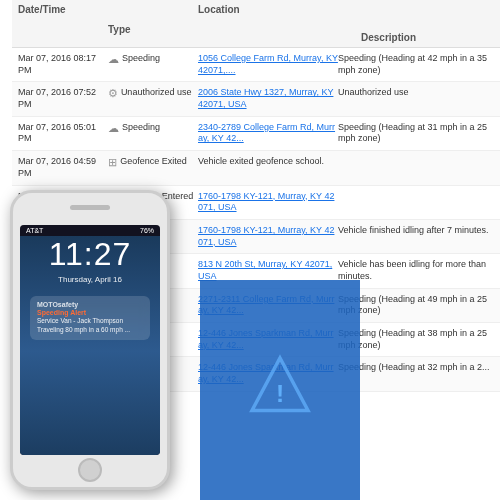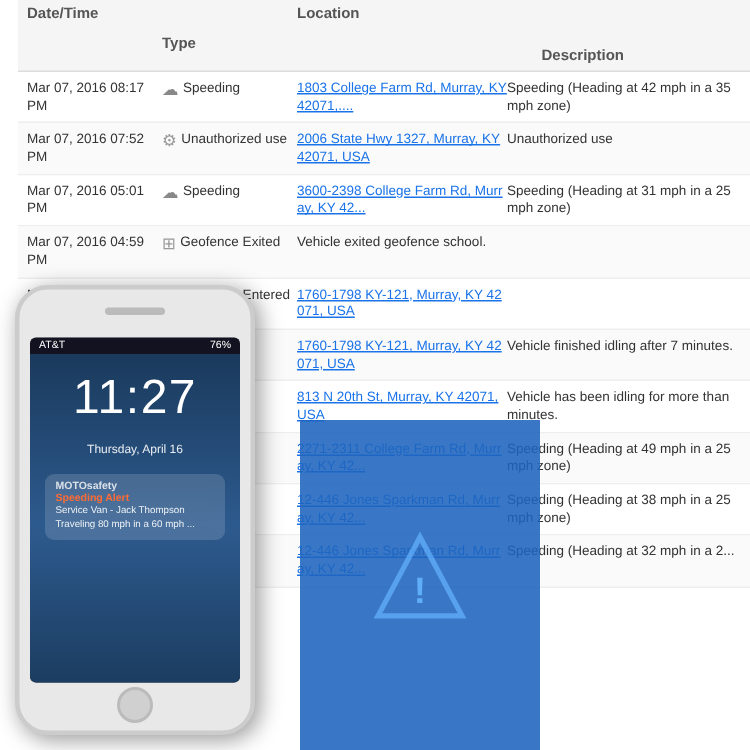--- a/index.html
+++ b/index.html
@@ -152,34 +152,33 @@
       font-size: 7px;
       color: #fff;
     }
 
     .phone-lock-screen {
       background: linear-gradient(180deg, #1a3a5c 0%, #2d5a8e 50%, #1a3a5c 100%);
       height: 100%;
       display: flex;
       flex-direction: column;
       align-items: center;
-      padding-top: 10px;
     }
 
     .phone-time {
       font-size: 32px;
       color: #fff;
       font-weight: 200;
       letter-spacing: 1px;
     }
 
     .phone-date {
       font-size: 8px;
       color: rgba(255,255,255,0.9);
-      margin-top: 12px;
+      margin-top: 2px;
     }
 
     .phone-notification {
       margin-top: 12px;
       width: 120px;
       background: rgba(255,255,255,0.15);
       border-radius: 6px;
       padding: 5px 7px;
       backdrop-filter: blur(5px);
     }
@@ -282,39 +281,39 @@
     <div class="col-desc">Description</div>
   </div>
 
   <div id="table-body">
       <div class="table-row">
       <div class="cell-date">Mar 07, 2016 08:17 PM</div>
       <div class="cell-type">
         <span class="icon-cloud">☁</span>
         <span>Speeding</span>
       </div>
-      <div class="cell-location">1803 College Farm Rd, Murray, KY 42071,....</div>
+      <div class="cell-location">1056 College Farm Rd, Murray, KY 42071,....</div>
       <div class="cell-desc">Speeding (Heading at 42 mph in a 35 mph zone)</div>
     </div>
       <div class="table-row">
       <div class="cell-date">Mar 07, 2016 07:52 PM</div>
       <div class="cell-type">
         <span class="icon-unauth">⚙</span>
         <span>Unauthorized use</span>
       </div>
       <div class="cell-location">2006 State Hwy 1327, Murray, KY 42071, USA</div>
       <div class="cell-desc">Unauthorized use</div>
     </div>
       <div class="table-row">
       <div class="cell-date">Mar 07, 2016 05:01 PM</div>
       <div class="cell-type">
         <span class="icon-cloud">☁</span>
         <span>Speeding</span>
       </div>
-      <div class="cell-location">3600-2398 College Farm Rd, Murray, KY 42...</div>
+      <div class="cell-location">2340-2789 College Farm Rd, Murray, KY 42...</div>
       <div class="cell-desc">Speeding (Heading at 31 mph in a 25 mph zone)</div>
     </div>
       <div class="table-row">
       <div class="cell-date">Mar 07, 2016 04:59 PM</div>
       <div class="cell-type">
         <span class="icon-geofence-exit">⊞</span>
         <span>Geofence Exited</span>
       </div>
       <div class="cell-desc">Vehicle exited geofence school.</div>
     </div>

